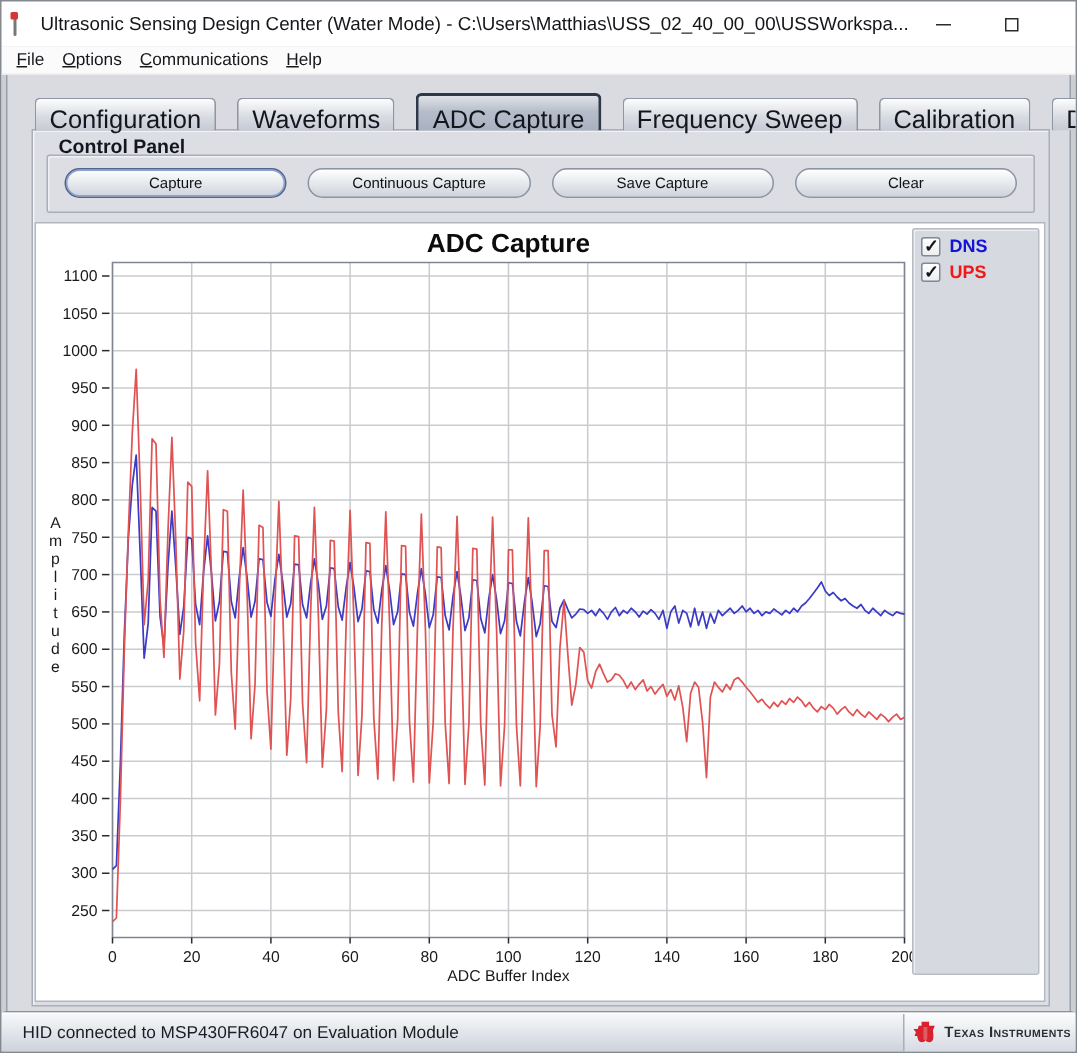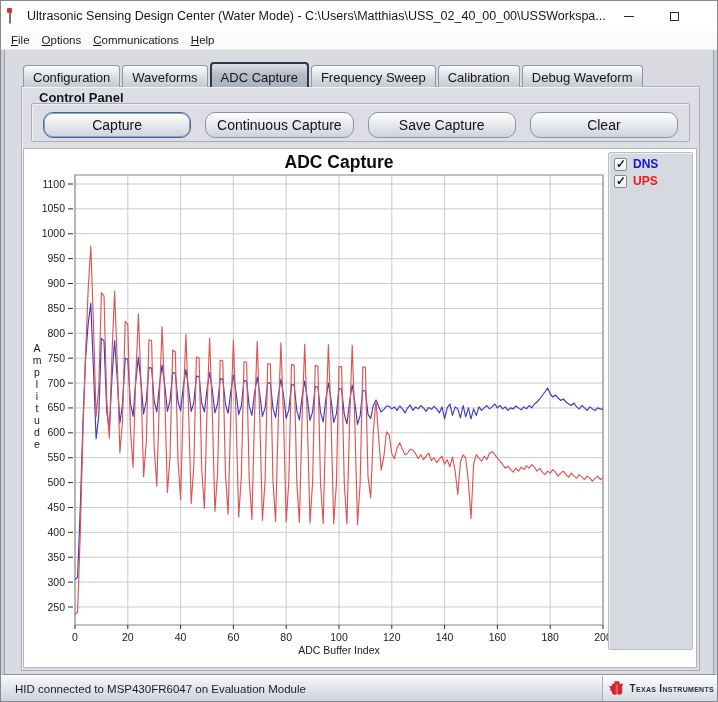--- a/index.html
+++ b/index.html
@@ -23,35 +23,35 @@
   .glyph-close { font-size:12px; color:#2b2b2b; line-height:1; }
   
   .menubar { height:19px; background:#fbfbfc; display:flex; align-items:center; padding-left:4px;
     font-size:11.5px; color:#17181c; border-bottom:1px solid #ececef; }
   .menu-item { padding:2px 6px; cursor:default; }
   
   .main { position:absolute; left:0; right:0; top:49px; bottom:26px; background:#d9dbe0;
     border-left:3px solid #ccced4; border-right:3px solid #ccced4; border-bottom:1px solid #8b9097;
     box-shadow: inset 1px 0 0 #9aa0a9, inset -1px 0 0 #9aa0a9; }
   .tabs { position:absolute; left:19px; top:12px; display:flex; align-items:flex-end; height:25px; z-index:3; }
-  .tab { height:22px; padding:4px 9px 0 9px; margin-right:2px; font-size:13px; color:#14161d;
+  .tab { height:22px; padding:4px 9px 0 9px; margin-right:14px; font-size:17px; color:#14161d;
     background:linear-gradient(#fdfdfe,#d9dce2 55%,#c6cad3);
     border:1px solid #8f96a3; border-bottom:none; border-radius:4px 4px 0 0; white-space:nowrap;text-align:center; }
   .tab.selected { height:25px; padding-top:6px;
     background:linear-gradient(#dfe2e8,#b6bdca 45%,#a9b1c0);
     border:2px solid #2e3octeto;
     border:2px solid #2e3849; border-bottom:none; }
   .tabpane { position:absolute; left:17px; right:14px; top:36px; bottom:3px;
     background:#dcdee3; border:1px solid #a9aeb8; box-shadow: inset 1px 1px 0 #f2f3f6; }
   
   .group-title { position:absolute; left:17px; top:3px; font-size:13px; font-weight:bold; color:#14161f; }
   .groupbox { position:absolute; left:9px; right:9px; top:16px; height:39px;
     border:1px solid #a9aeb8; border-radius:2px; box-shadow: inset 1px 1px 0 #f0f1f4;
     display:flex; gap:14px; padding:8px 11px; }
-  .btn { flex:1; height:26px; font-family:"Liberation Sans",sans-serif; font-size:14px; color:#101218;
+  .btn { flex:1; height:20px; font-family:"Liberation Sans",sans-serif; font-size:10px; color:#101218;
     background:linear-gradient(#ffffff,#e9ebef 45%,#ced3db);
     border:1px solid #8c94a2; border-radius:10px; }
   .btn.focused { border:1px solid #50648c; box-shadow: inset 0 0 0 1px #8aa2cf; }
   
   .chartpanel { position:absolute; left:1px; right:2px; top:61px; bottom:2px;
     background:#ffffff; border:1px solid #b2b6bf; }
   svg.chart { position:absolute; left:0; top:0; }
   svg.chart text { font-family:"Liberation Sans",sans-serif; }
   .legendpanel { position:absolute; right:3px; top:3px; width:85px; bottom:17px;
     background:#d7d9e0; border:1px solid #b9bdc6; border-radius:2px;

